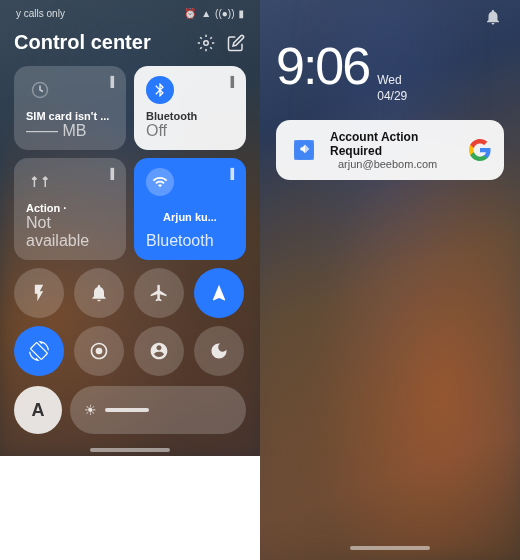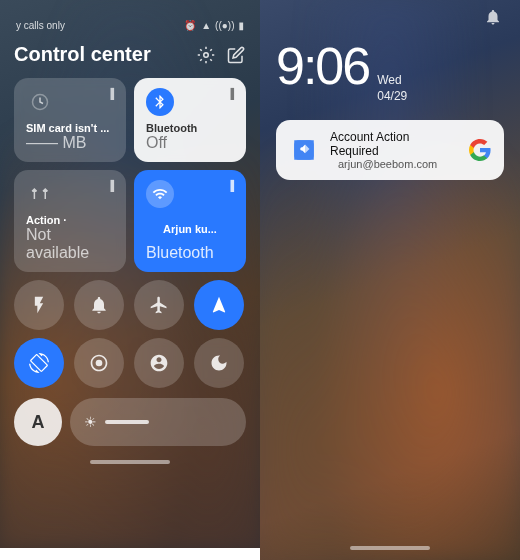--- a/index.html
+++ b/index.html
@@ -7,25 +7,25 @@
       width: 520px;
       height: 560px;
       display: flex;
       overflow: hidden;
       font-family: -apple-system, BlinkMacSystemFont, 'Segoe UI', sans-serif;
     }
 
     
     .left-panel {
       width: 260px;
-      height: 548px;
+      height: 456px;
       background: linear-gradient(160deg, #3a4a5a 0%, #2a3a4a 30%, #4a3a2a 60%, #3a3030 100%);
       position: relative;
       overflow: hidden;
-      padding: 12px 14px;
+      padding: 0 14px;
     }
 
     .left-bg-blur {
       position: absolute;
       inset: 0;
       background:
         radial-gradient(ellipse at 20% 70%, rgba(180,100,50,0.4) 0%, transparent 50%),
         radial-gradient(ellipse at 80% 80%, rgba(100,60,40,0.5) 0%, transparent 50%),
         radial-gradient(ellipse at 50% 40%, rgba(60,80,120,0.3) 0%, transparent 60%);
       filter: blur(8px);
@@ -337,21 +337,21 @@
       width: 26px;
       height: 26px;
     }
 
     .notif-body {
       flex: 1;
     }
 
     .notif-title {
       font-size: 12px;
-      font-weight: 400;
+      font-weight: 700;
       color: #111;
     }
 
     .notif-sub {
       font-size: 11px;
       color: #555;
       margin-left: 8px;
     }
 
     .notif-g-logo {

